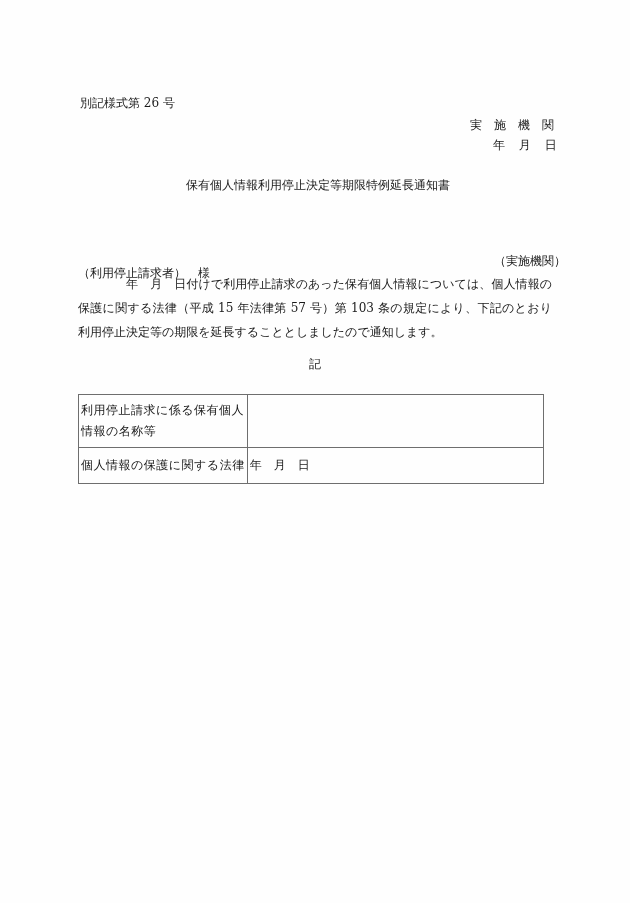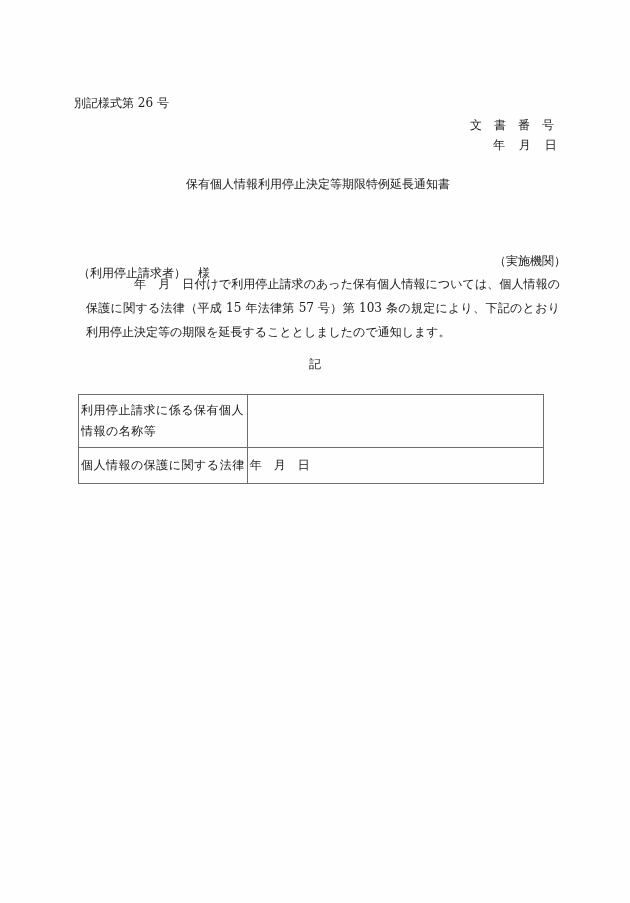--- a/index.html
+++ b/index.html
@@ -2,34 +2,34 @@
 <html><head>
 <meta charset="utf-8">
 <style>
   html, body { margin:0; padding:0; }
   body {
     width:630px; height:903px; background:#fefefe; position:relative; overflow:hidden;
     font-family: "DejaVu Serif", "Liberation Serif", serif; color:#1a1a1a;
   }
   .t { position:absolute; font-size:12px; line-height:14px; white-space:nowrap; }
   .spaced { letter-spacing:12px; }
-  .para { position:absolute; left:78px; top:272px; width:474px; font-size:12px; line-height:24px; text-indent:48px; text-align:justify;margin-left:8px; }
+  .para { position:absolute; left:78px; top:272px; width:474px; font-size:12px; line-height:24px; text-indent:48px; text-align:justify; }
   table.rec { position:absolute; left:78px; top:394px; width:466px; border-collapse:collapse; font-size:12px; }
   table.rec td { border:1.5px solid #6e6e6e; vertical-align:middle; padding:0 2px 0 2px; line-height:21px;margin-left:16px; }
   table.rec td.lab { width:146px; letter-spacing:0.5px; }
 </style>
 </head>
 <body>
 
-<div class="t" style="left:74px;top:96px;">別記様式第 26 号</div>
+<div class="t" style="left:80px;top:96px;">別記様式第 26 号</div>
 
-<div class="t spaced" style="left:470px;top:118px;">文書番号</div>
+<div class="t spaced" style="left:470px;top:118px;">実施機関</div>
 <div class="t" style="left:493px;top:138px;word-spacing:10px;">年 月 日</div>
 
-<div class="t" style="left:186px;top:178px;font-family:Liberation Mono, monospace;">保有個人情報利用停止決定等期限特例延長通知書</div>
+<div class="t" style="left:186px;top:178px;">保有個人情報利用停止決定等期限特例延長通知書</div>
 
 <div class="t" style="left:78px;top:218px;margin-top:48px;">（利用停止請求者）　様</div>
 <div class="t" style="left:494px;top:254px;">（実施機関）</div>
 
 <div class="para">年　月　日付けで利用停止請求のあった保有個人情報については、個人情報の保護に関する法律（平成 15 年法律第 57 号）第 103 条の規定により、下記のとおり利用停止決定等の期限を延長することとしましたので通知します。</div>
 
 <div class="t" style="left:309px;top:357px;">記</div>
 
 <table class="rec">
   <tbody>

